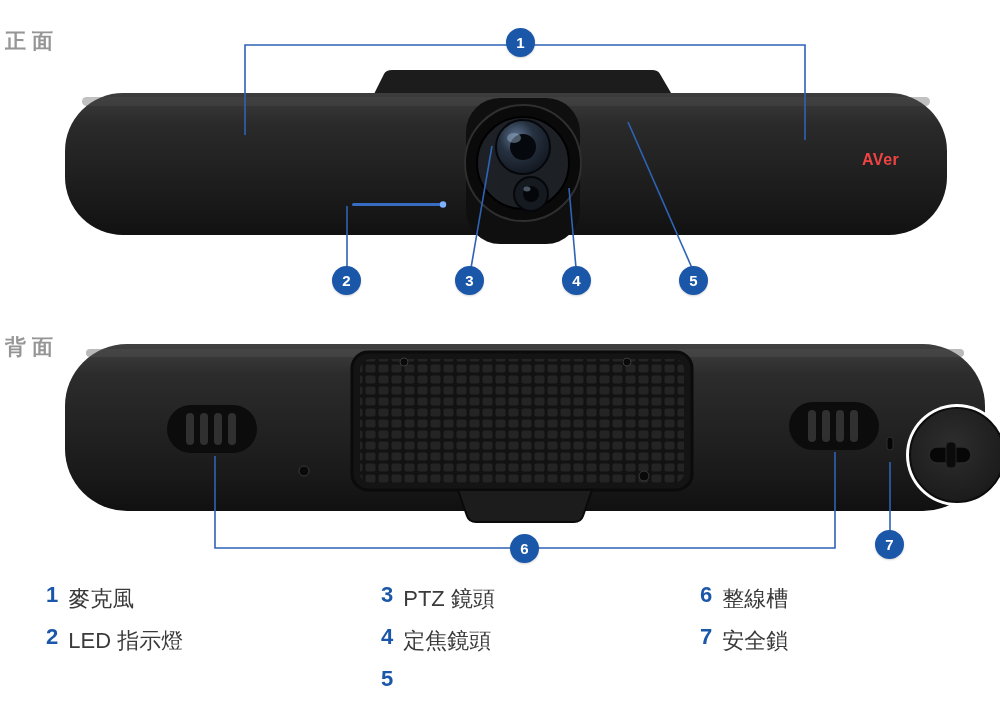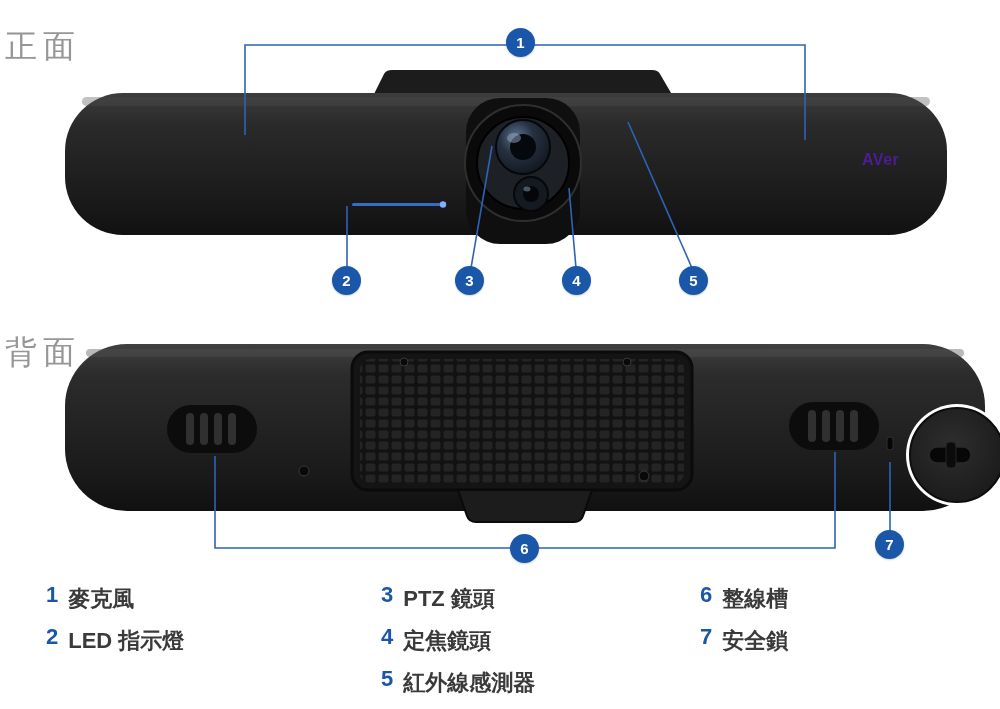--- a/index.html
+++ b/index.html
@@ -1,43 +1,43 @@
 <!DOCTYPE html>
 <html style="--accent-blue: #1b57a8; --line-blue: #2e63b5; --section-gray: #969696; --text-dark: #3a3a3a; --led-blue: #3c7bdf;"><head>
 <meta charset="utf-8">
 <style>
   html,body{margin:0;padding:0;background:#fff;}
   .stage{
     position:relative;width:1000px;height:709px;background:#ffffff;overflow:hidden;
     font-family:"Liberation Sans","DejaVu Sans",sans-serif;
   }
   .section-label{
-    position:absolute;font-size:32px;font-weight:400;letter-spacing:6px;
+    position:absolute;font-size:21px;font-weight:700;letter-spacing:6px;
     color:var(--section-gray,#969696);line-height:1;
   }
   .section-label.front{left:5px;top:30px;}
   .section-label.back{left:5px;top:300px;margin-top:36px;}
   .aver-logo{
     position:absolute;left:862px;top:151px;width:64px;font-size:16px;font-weight:700;
-    color:#4c1d95;letter-spacing:0.5px;
+    color:#ef4444;letter-spacing:0.5px;
   }
   .callout{
     position:absolute;width:29px;height:29px;border-radius:50%;
     background:var(--accent-blue,#1b57a8);color:#ffffff;
     display:flex;align-items:center;justify-content:center;
     font-size:15px;font-weight:700;box-shadow:0 1px 2px rgba(0,0,0,.18);
   }
   .legend{position:absolute;left:0;top:574px;width:1000px;height:130px;}
   .legend-col{position:absolute;top:0;}
   .legend-col.c1{left:46px;}
   .legend-col.c2{left:381px;}
   .legend-col.c3{left:700px;}
   .legend-item{display:flex;align-items:center;gap:10px;height:42px;font-size:22px;line-height:1;}
   .legend-num{color:var(--accent-blue,#1b57a8);font-weight:700;}
-  .legend-text{color:var(--text-dark,#3a3a3a);font-weight:700;margin-top:8px;}
+  .legend-text{color:var(--text-dark,#3a3a3a);font-weight:400;margin-top:8px;}
   svg.art{position:absolute;left:0;top:0;}
 </style>
 </head>
 <body>
 
 <div class="stage">
 
   <svg class="art" width="1000" height="709" viewBox="0 0 1000 709">
     <defs>
       <linearGradient id="barFront" x1="0" y1="0" x2="0" y2="1">
@@ -173,21 +173,20 @@
       <div class="legend-item">
         <span class="legend-num">3</span>
         <span class="legend-text">PTZ 鏡頭</span>
       </div>
       <div class="legend-item">
         <span class="legend-num">4</span>
         <span class="legend-text">定焦鏡頭</span>
       </div>
       <div class="legend-item">
         <span class="legend-num">5</span>
-        <span class="legend-text">紅外線感測器</span>
       </div>
     </div>
     <div class="legend-col c3">
       <div class="legend-item">
         <span class="legend-num">6</span>
         <span class="legend-text">整線槽</span>
       </div>
       <div class="legend-item">
         <span class="legend-num">7</span>
         <span class="legend-text">安全鎖</span>

